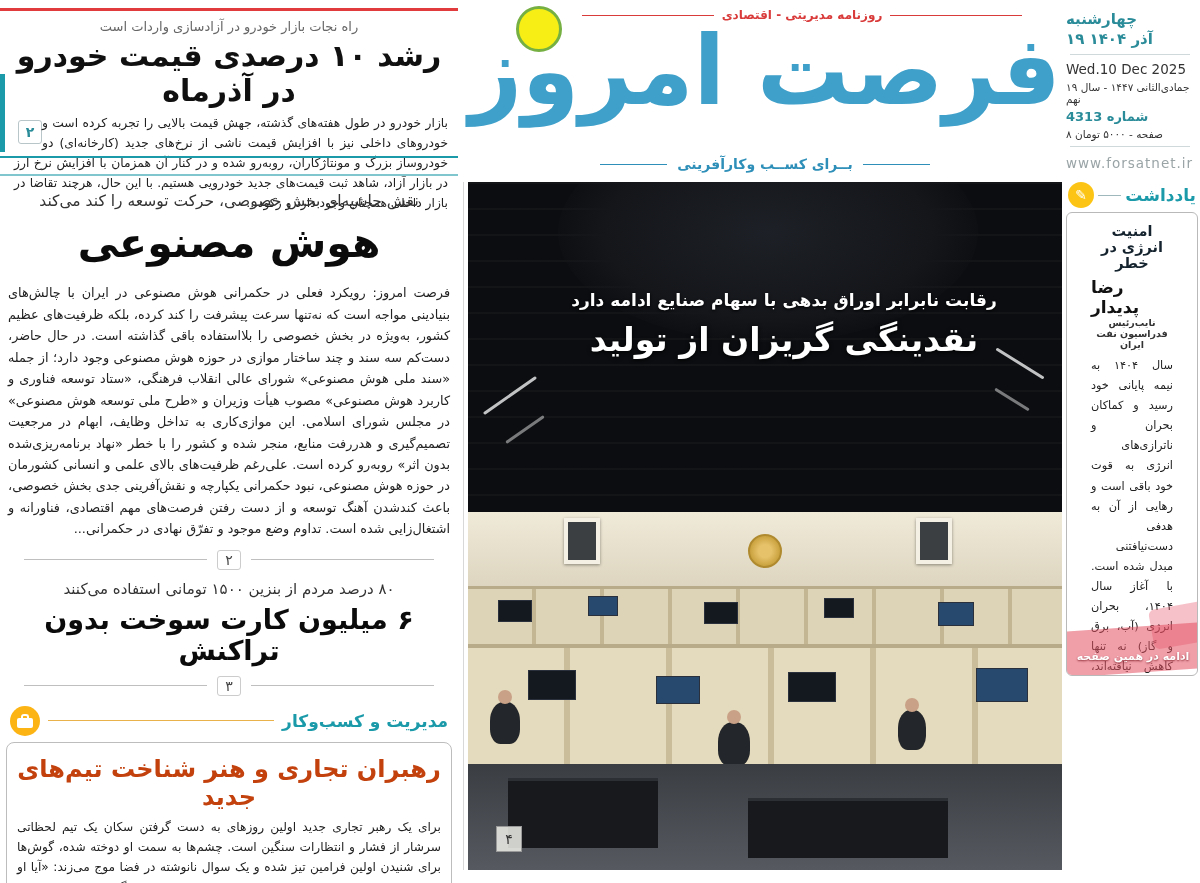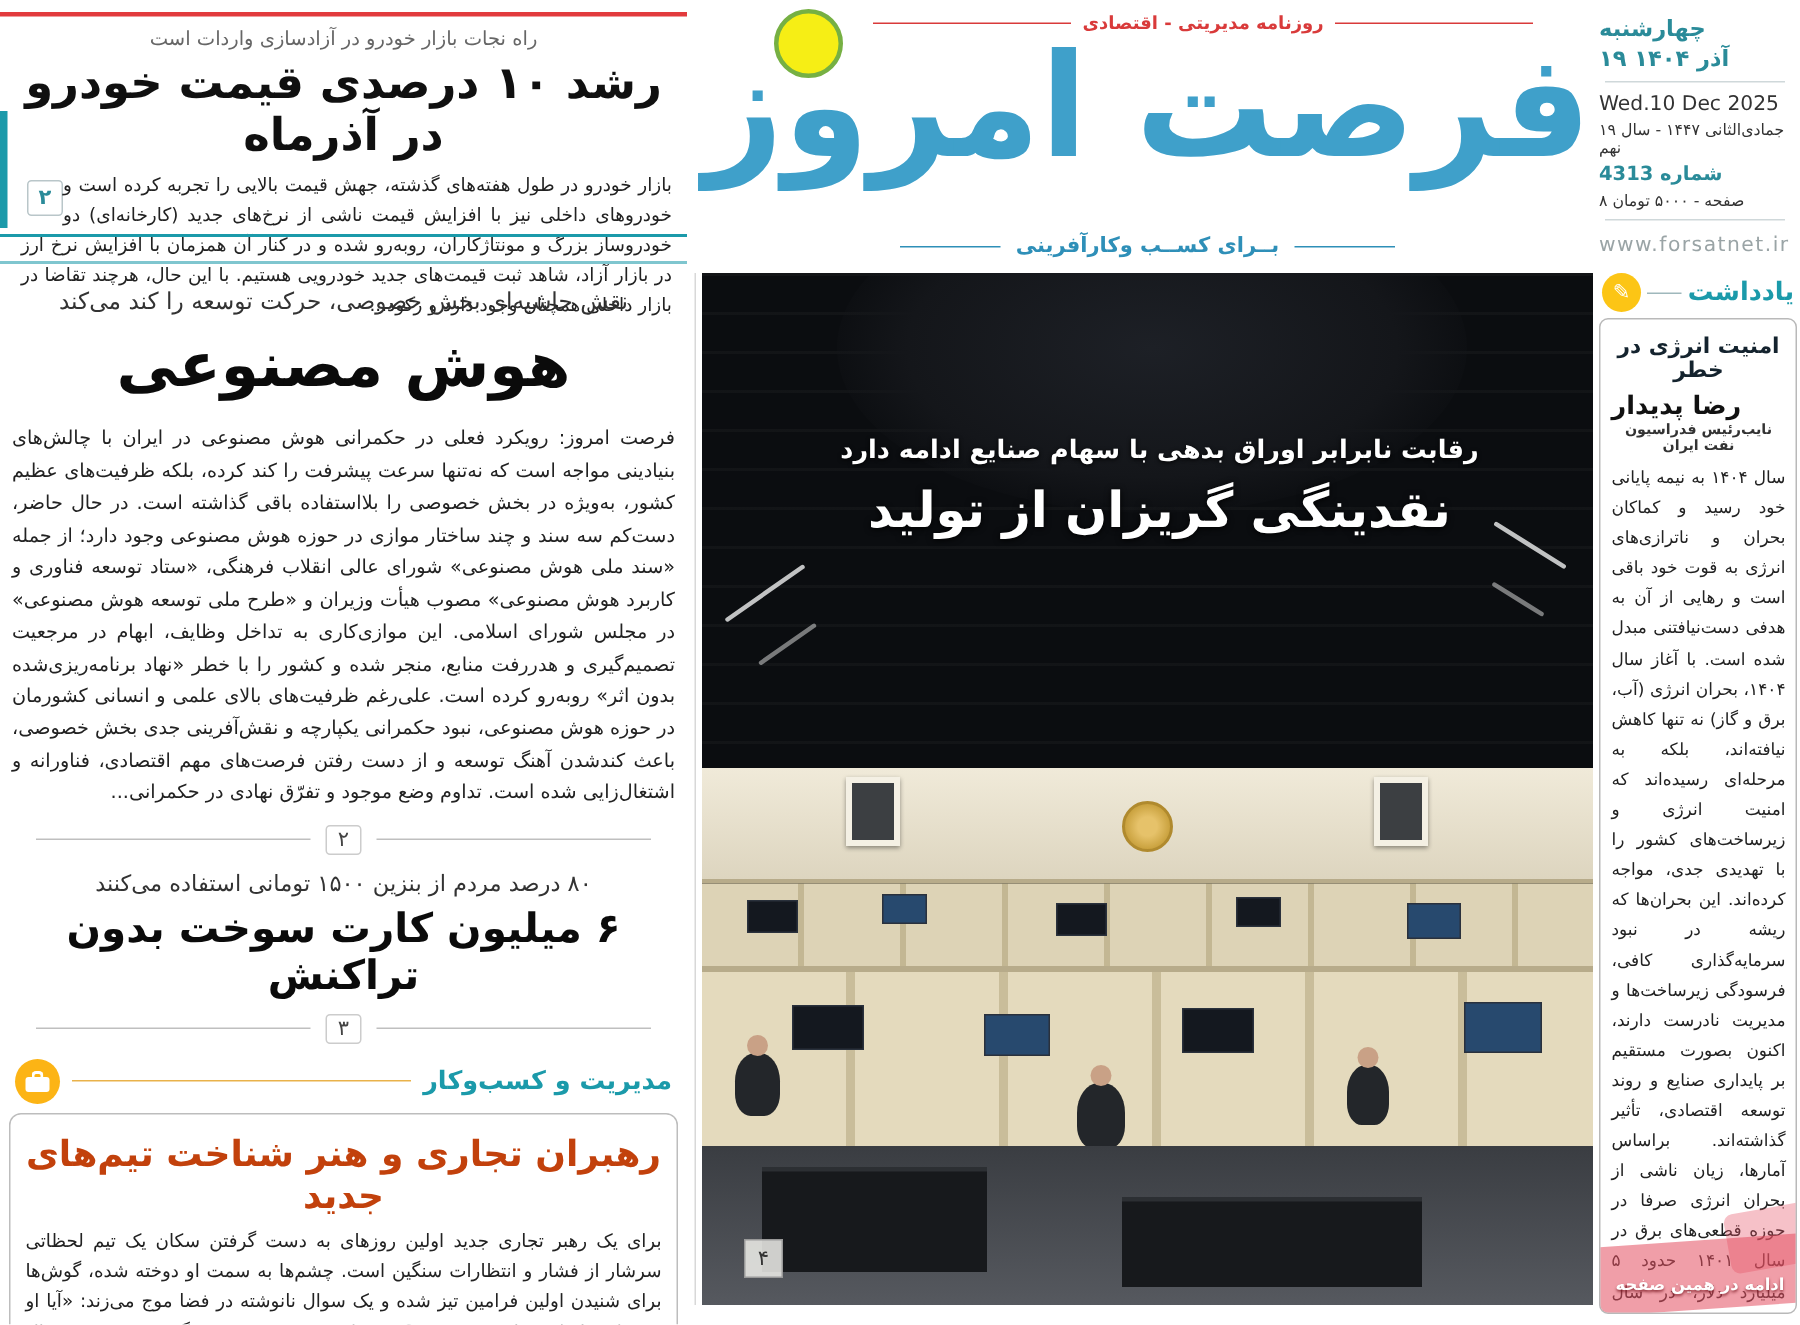--- a/index.html
+++ b/index.html
@@ -56,42 +56,42 @@
   .case-icon .case-body{position:absolute;left:7px;top:12px;width:16px;height:10px;background:#fff;border-radius:2px;}
   .case-icon .case-handle{position:absolute;left:11px;top:8px;width:8px;height:5px;border:2px solid #fff;border-bottom:none;border-radius:3px 3px 0 0;}
   .biz-box{border:1px solid #bdbdbd;border-radius:8px;margin:0 6px;padding:8px 10px 4px 10px;height:200px;overflow:hidden;position:relative;}
   .biz-headline{text-align:center;font-size:24px;font-weight:bold;color:#c2410c;margin:4px 0 6px 0;}
   .biz-body{font-size:12.2px;line-height:1.66;text-align:justify;color:#222;}
   
   .photo{position:absolute;left:468px;top:182px;width:594px;height:688px;background:#0b0d10;overflow:hidden;}
   .dome{position:absolute;top:-60px;left:90px;width:420px;height:220px;border-radius:50%;background:radial-gradient(ellipse at center,#1d2026 0%,#14161a 55%,rgba(11,13,16,0) 75%);}
   .ceiling-lines{position:absolute;top:0;left:0;width:100%;height:330px;background:repeating-linear-gradient(180deg,rgba(255,255,255,0.03) 0 2px,rgba(0,0,0,0) 2px 26px);}
   .dash{position:absolute;height:3px;background:rgba(255,255,255,0.75);border-radius:2px;}
-  .photo-caption{position:absolute;top:108px;left:0;width:100%;text-align:center;color:#fff;z-index:5;padding-left:16px;}
+  .photo-caption{position:absolute;top:108px;left:11px;width:100%;text-align:center;color:#fff;z-index:5;padding-left:16px;}
   .photo-kicker{font-size:17px;font-weight:bold;text-shadow:0 1px 3px #000;}
   .photo-headline{font-size:33px;font-weight:bold;margin-top:10px;text-shadow:0 1px 4px #000;}
   .wall{position:absolute;top:330px;left:0;width:100%;height:74px;background:linear-gradient(180deg,#f0ead9,#ddd5bf);}
   .portrait{position:absolute;width:36px;height:46px;background:#3c3f42;border:4px solid #f4f0e4;box-shadow:0 1px 3px rgba(0,0,0,0.4);}
   .emblem{position:absolute;width:34px;height:34px;border-radius:50%;background:radial-gradient(circle,#e6c26a 30%,#caa23f 70%);border:2px solid #b08a2e;}
   .cubes-far{position:absolute;top:404px;left:0;width:100%;height:58px;background:repeating-linear-gradient(90deg,#ddd3b6 0 64px,#c3b793 64px 68px);border-top:3px solid #b7ab8a;}
   .cubes-near{position:absolute;top:462px;left:0;width:100%;height:128px;background:repeating-linear-gradient(90deg,#e4dabd 0 96px,#c9bd9a 96px 102px);border-top:4px solid #b7ab8a;}
   .monitor{position:absolute;background:#14181f;border:1px solid #2a313c;}
   .monitor.blue{background:#27496e;}
   .person{position:absolute;border-radius:45% 45% 35% 35%;background:#23262a;}
   .person .head{position:absolute;top:-12px;left:50%;transform:translateX(-50%);width:14px;height:14px;border-radius:50%;background:#c9a186;}
   .floor{position:absolute;top:582px;left:0;width:100%;height:106px;background:linear-gradient(180deg,#3a3d42,#56595f);}
   .desk{position:absolute;background:#17191c;border-top:3px solid #2c2f33;}
   .photo-page-badge{position:absolute;left:28px;bottom:18px;width:26px;height:26px;background:rgba(240,240,235,0.85);border:1px solid #999;display:flex;align-items:center;justify-content:center;font-size:14px;color:#333;z-index:6;}
   
   .sidebar{position:absolute;right:2px;top:182px;width:132px;height:700px;direction:rtl;}
   .sb-header{display:flex;align-items:center;gap:4px;margin:0 2px 4px 2px;}
   .sb-title{color:#1b9aaa;font-weight:bold;font-size:17px;white-space:nowrap;}
   .sb-header .line{flex:1;border-top:1.5px solid #9fb8bc;}
   .pen-icon{width:26px;height:26px;border-radius:50%;background:#fcc515;color:#fff;display:flex;align-items:center;justify-content:center;font-size:14px;flex:0 0 auto;}
-  .sb-box{border:1px solid #b9b9b9;border-radius:6px;height:664px;padding:10px 7px;position:relative;overflow:hidden;}
+  .sb-box{border:1px solid #b9b9b9;border-radius:6px;height:464px;padding:10px 24px;position:relative;overflow:hidden;}
   .sb-art-title{text-align:center;font-size:14.5px;font-weight:bold;color:#14232e;margin-bottom:6px;}
   .sb-author{text-align:left;font-size:17px;font-weight:bold;color:#111;}
   .sb-role{text-align:center;font-size:9.5px;font-weight:bold;color:#333;margin-bottom:6px;}
   .sb-body{font-size:11.3px;line-height:1.78;text-align:justify;color:#222;}
   .stamp{position:absolute;left:-20px;bottom:2px;width:170px;height:46px;background:rgba(228,78,96,0.55);transform:rotate(-4deg);border-radius:4px;}
   .stamp2{position:absolute;right:-14px;bottom:30px;width:60px;height:40px;background:rgba(228,78,96,0.35);transform:rotate(-10deg);border-radius:6px;}
   .continuation{position:absolute;left:6px;bottom:12px;width:120px;text-align:center;color:#fff;font-size:11px;font-weight:bold;text-shadow:0 1px 2px rgba(120,20,30,0.8);z-index:3;}
 </style>
 </head>
 <body>

